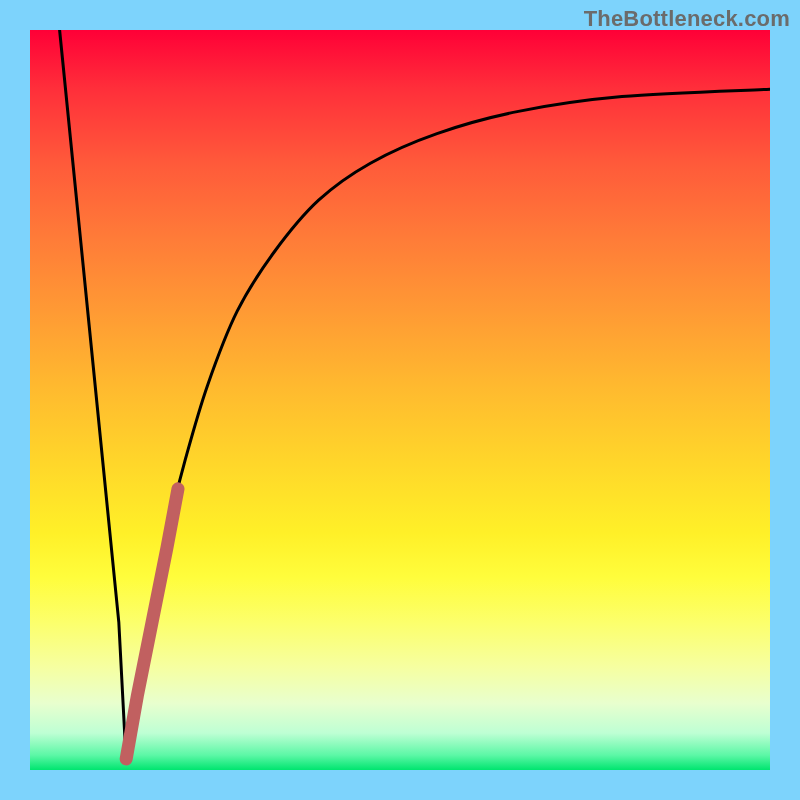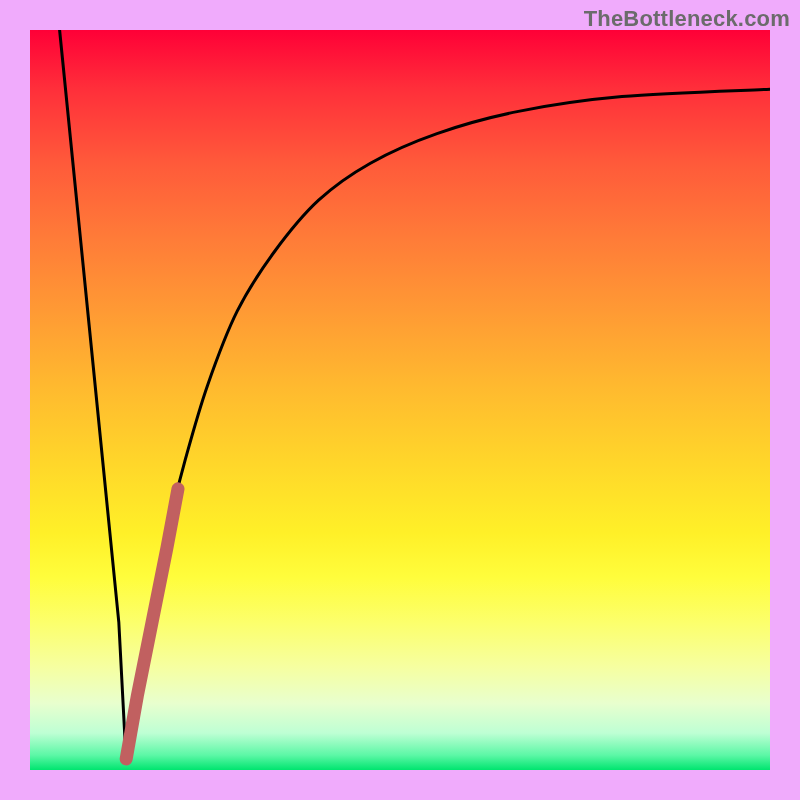--- a/index.html
+++ b/index.html
@@ -8,21 +8,21 @@
     width: 800px;
     height: 800px;
     overflow: hidden;
     background: #000;
     font-family: Arial, Helvetica, sans-serif;
   }
   .frame {
     position: relative;
     width: 800px;
     height: 800px;
-    background: #f0abfc;
+    background: #7dd3fc;
   }
   .plot-area {
     position: absolute;
     left: 30px;
     top: 30px;
     width: 740px;
     height: 740px;
     overflow: hidden;
   }
   .gradient-bg {

